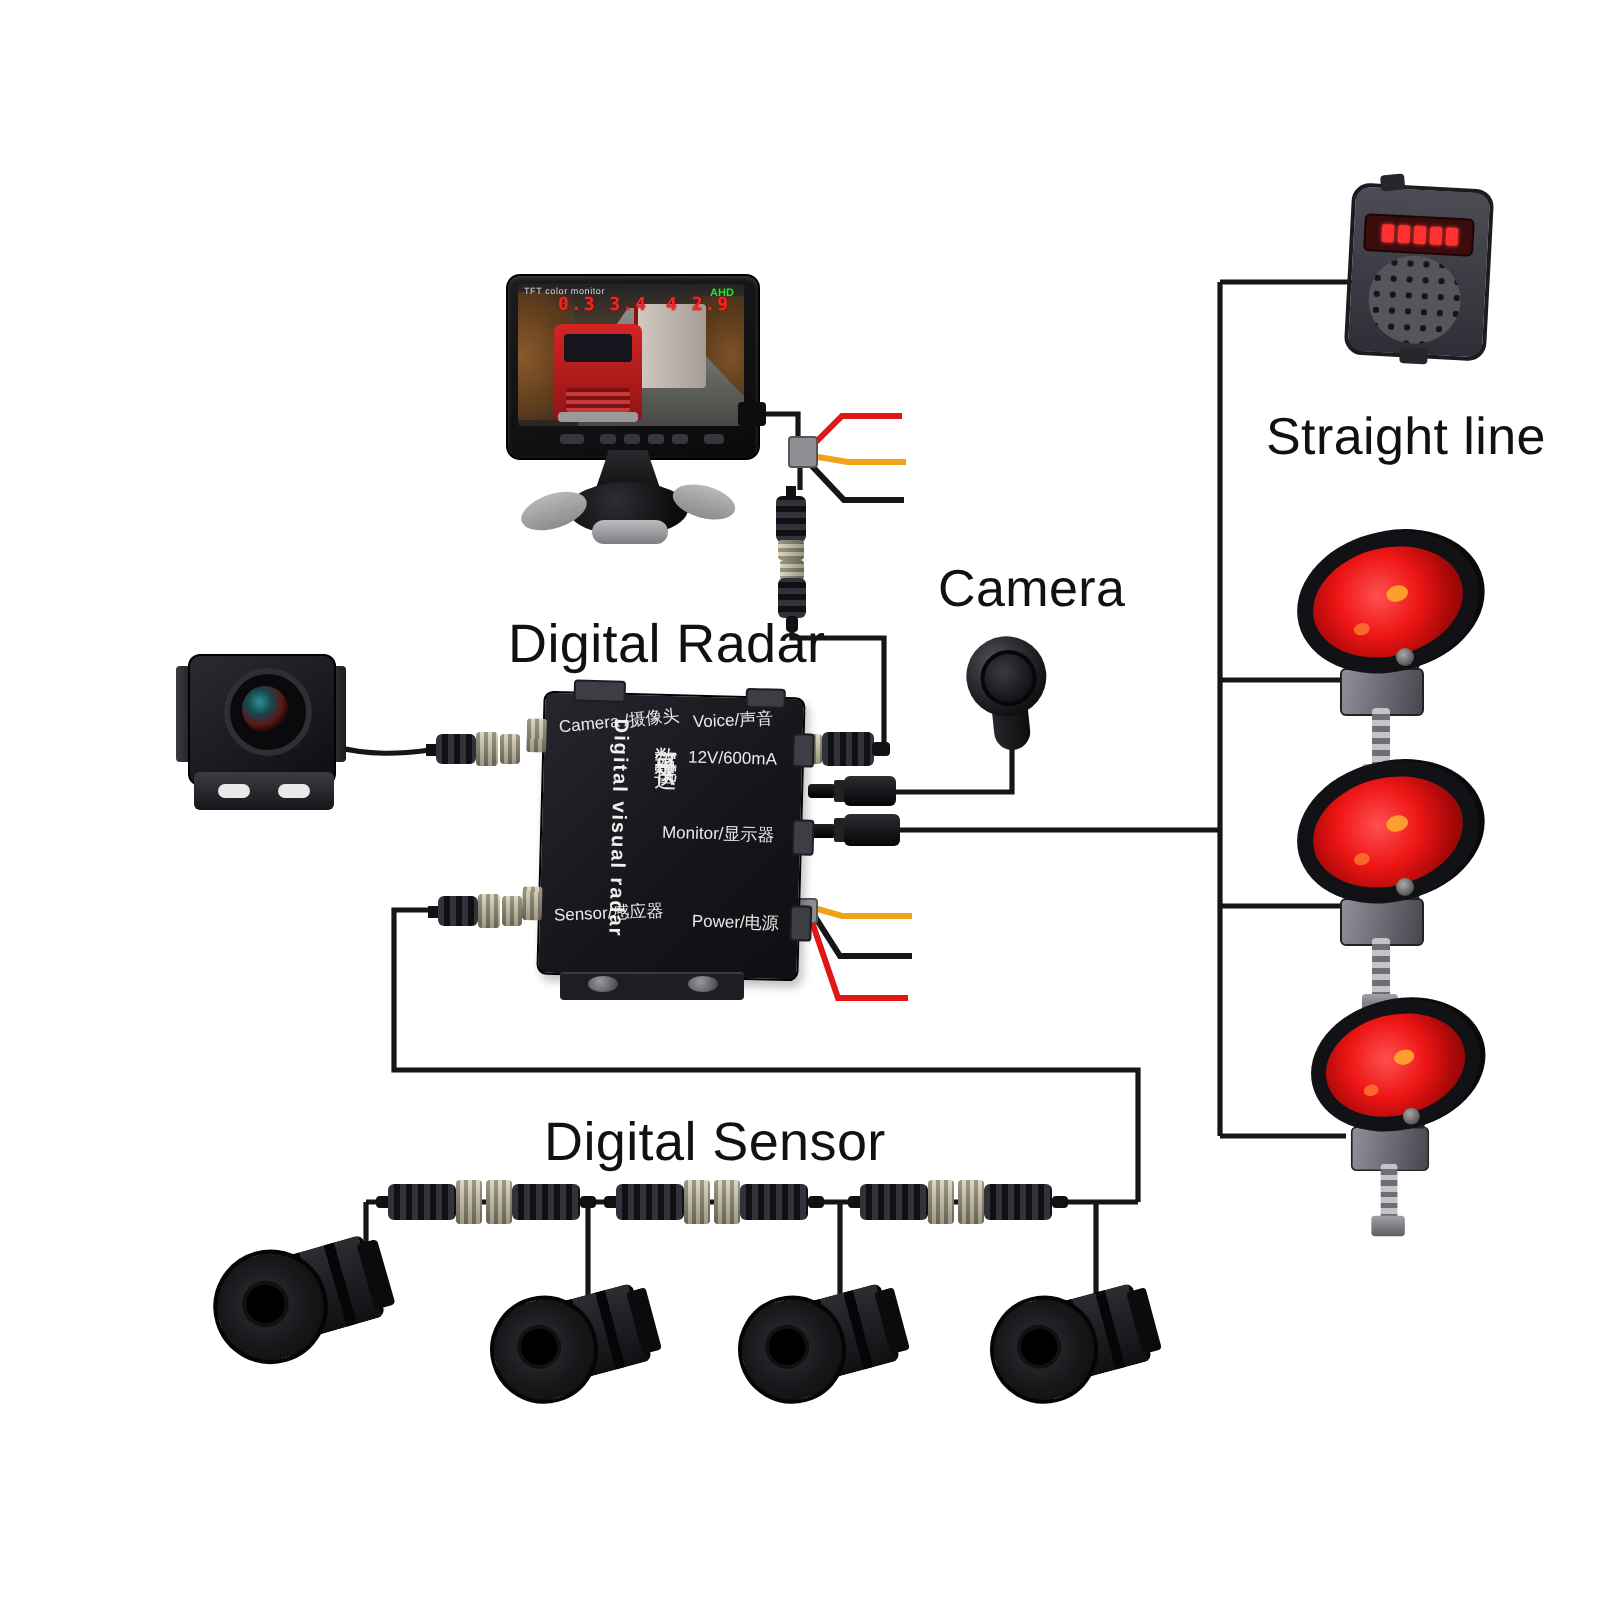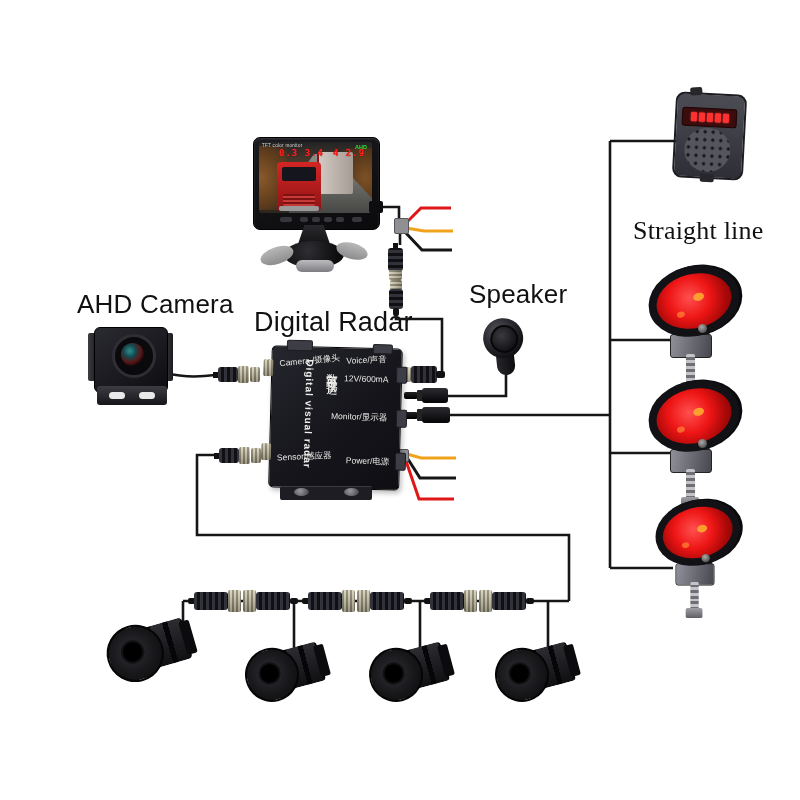--- a/index.html
+++ b/index.html
@@ -161,24 +161,24 @@
     <g fill="none" stroke-width="3">
       <path d="M405 224 L421 208 L451 208" stroke="#e01717"></path>
       <path d="M406 228 L424 231 L453 231" stroke="#f0a21a"></path>
       <path d="M405 232 L422 250 L452 250" stroke="#161616"></path>
       <path d="M407 454 L421 458 L456 458" stroke="#f0a21a"></path>
       <path d="M406 456 L420 478 L456 478" stroke="#161616"></path>
       <path d="M405 458 L419 499 L454 499" stroke="#e01717"></path>
     </g>
   </svg>
 
-  <div class="lbl" style="left:633px;top:216px;font-family:Liberation Serif, serif;">Straight line</div>
-  <div class="lbl" style="left:77px;top:289px;">AHD Camera</div>
+  <div class="lbl" style="left:633px;top:203px;">Straight line</div>
   <div class="lbl" style="left:254px;top:307px;font-size:27px;">Digital Radar</div>
-  <div class="lbl" style="left:469px;top:279px;">Speaker</div>
+  <div class="lbl" style="left:469px;top:279px;">Camera</div>
+  <div class="lbl" style="left:272px;top:556px;font-size:27px;">Digital Sensor</div>
 
   <div class="dev abs mon-bezel"></div>
   <div class="dev abs mon-screen">
     <div class="abs rock-l"></div>
     <div class="abs rock-r"></div>
     <div class="abs road"></div>
     <div class="abs trailer"></div>
     <div class="abs cab">
       <div class="abs cab-win"></div>
       <div class="abs cab-grille"></div>

